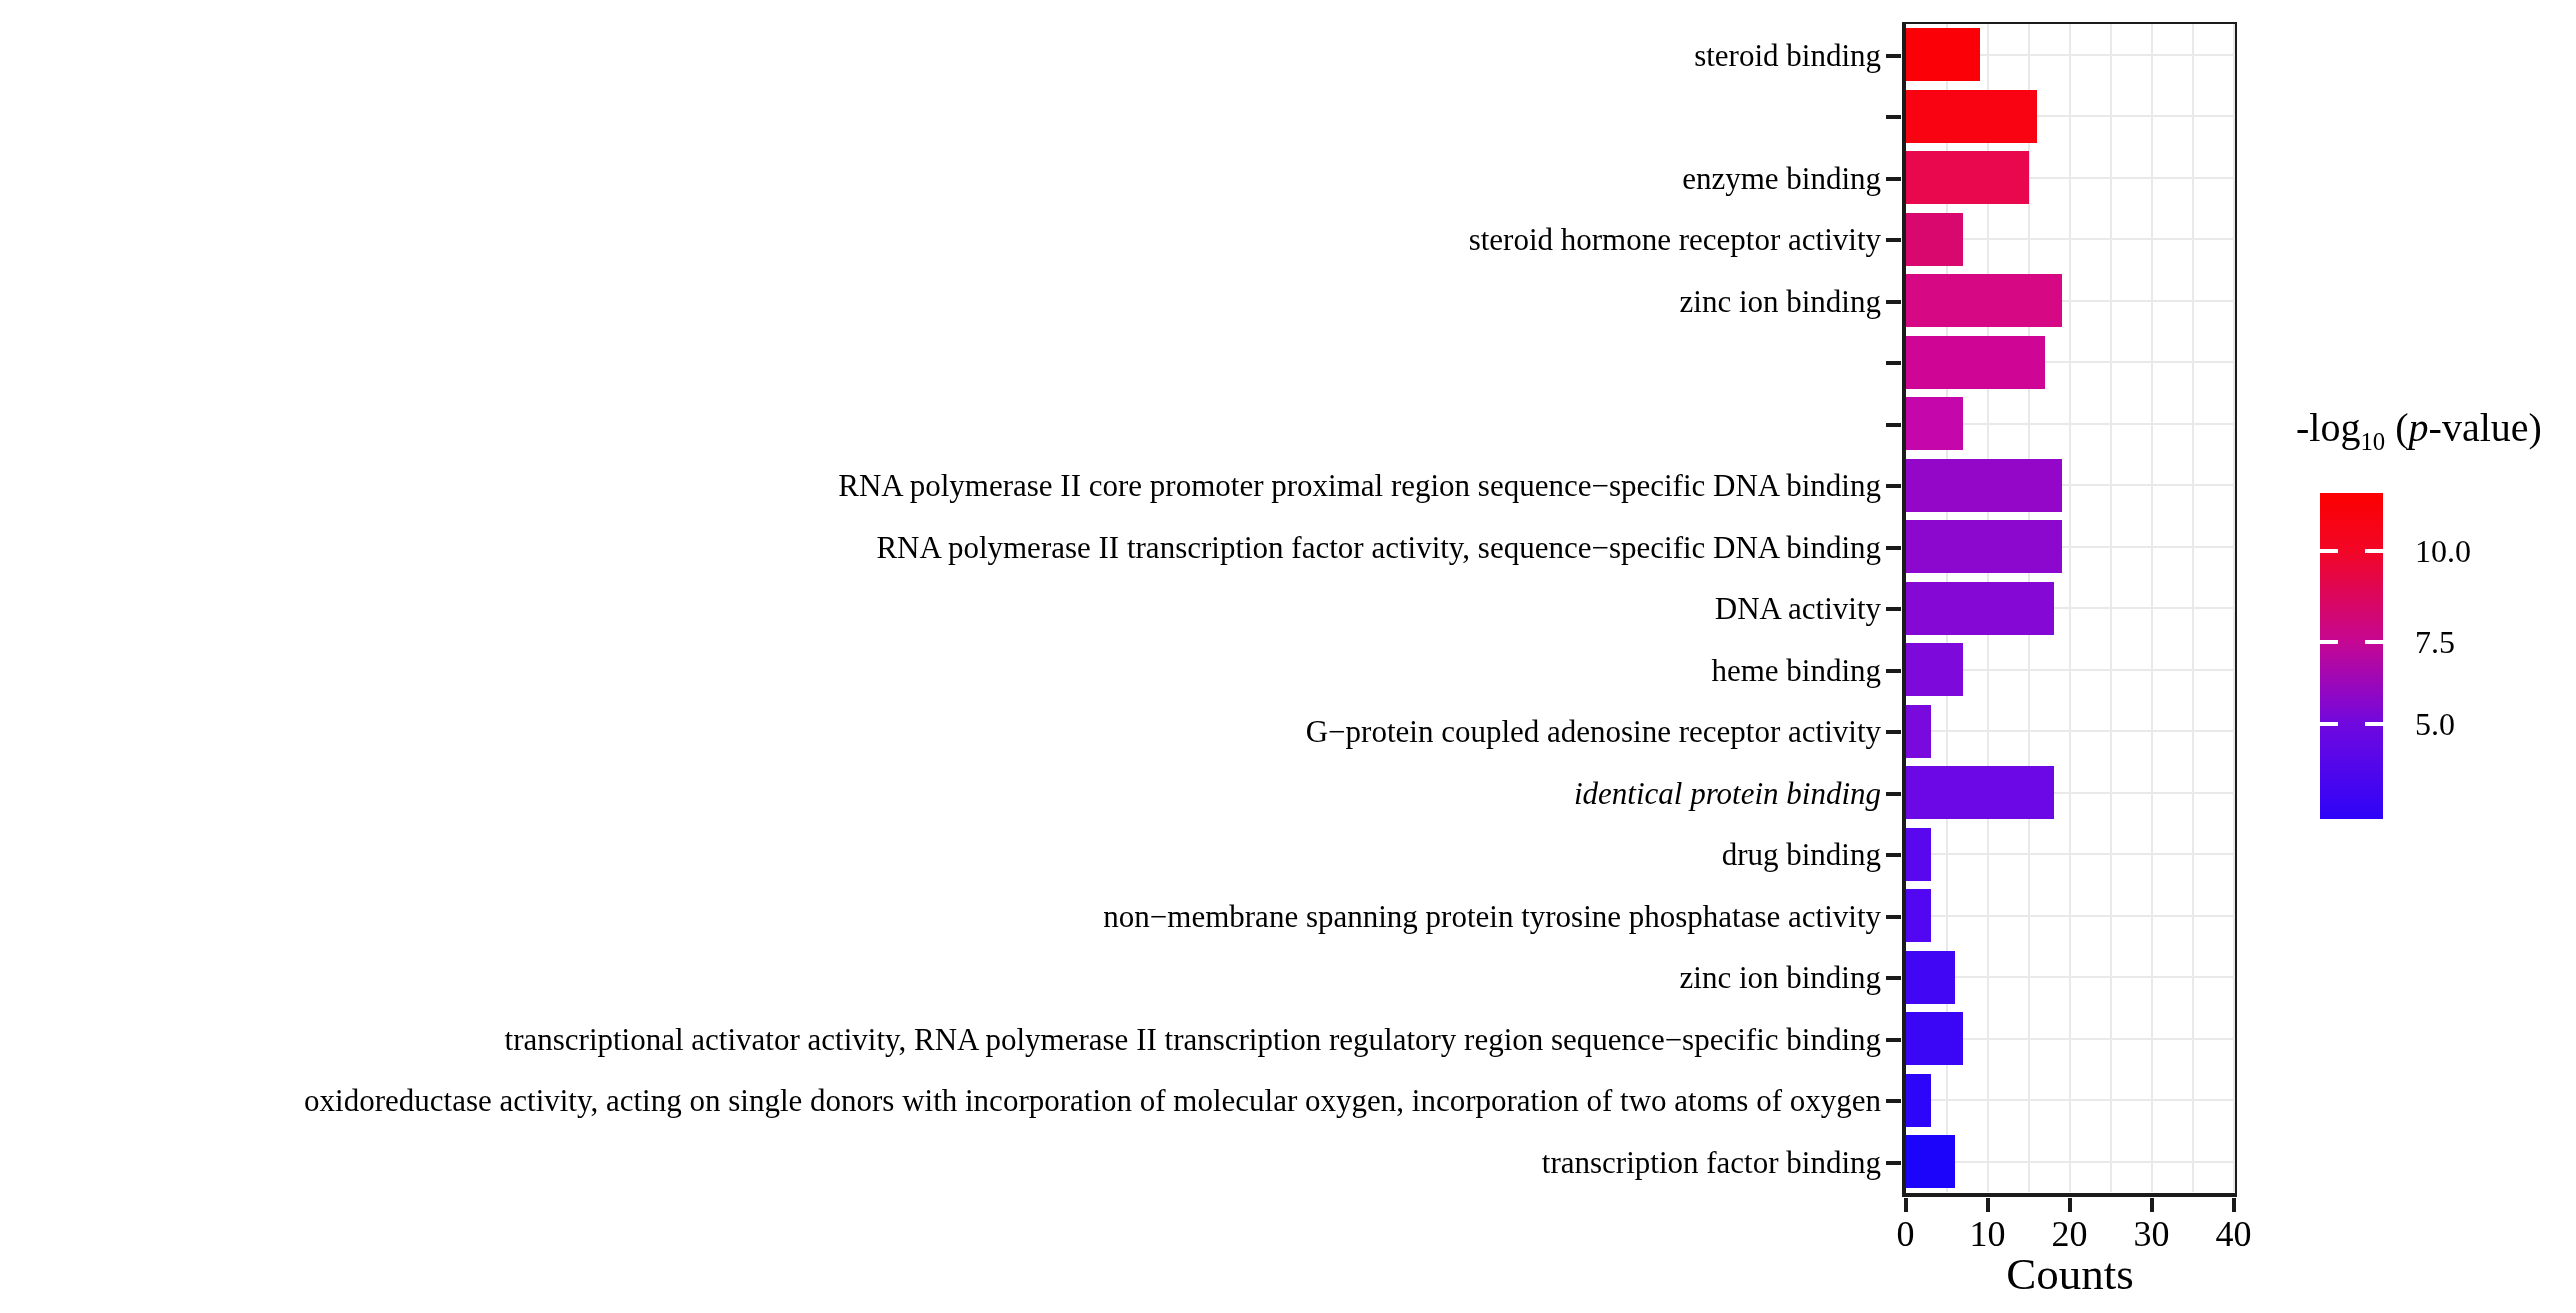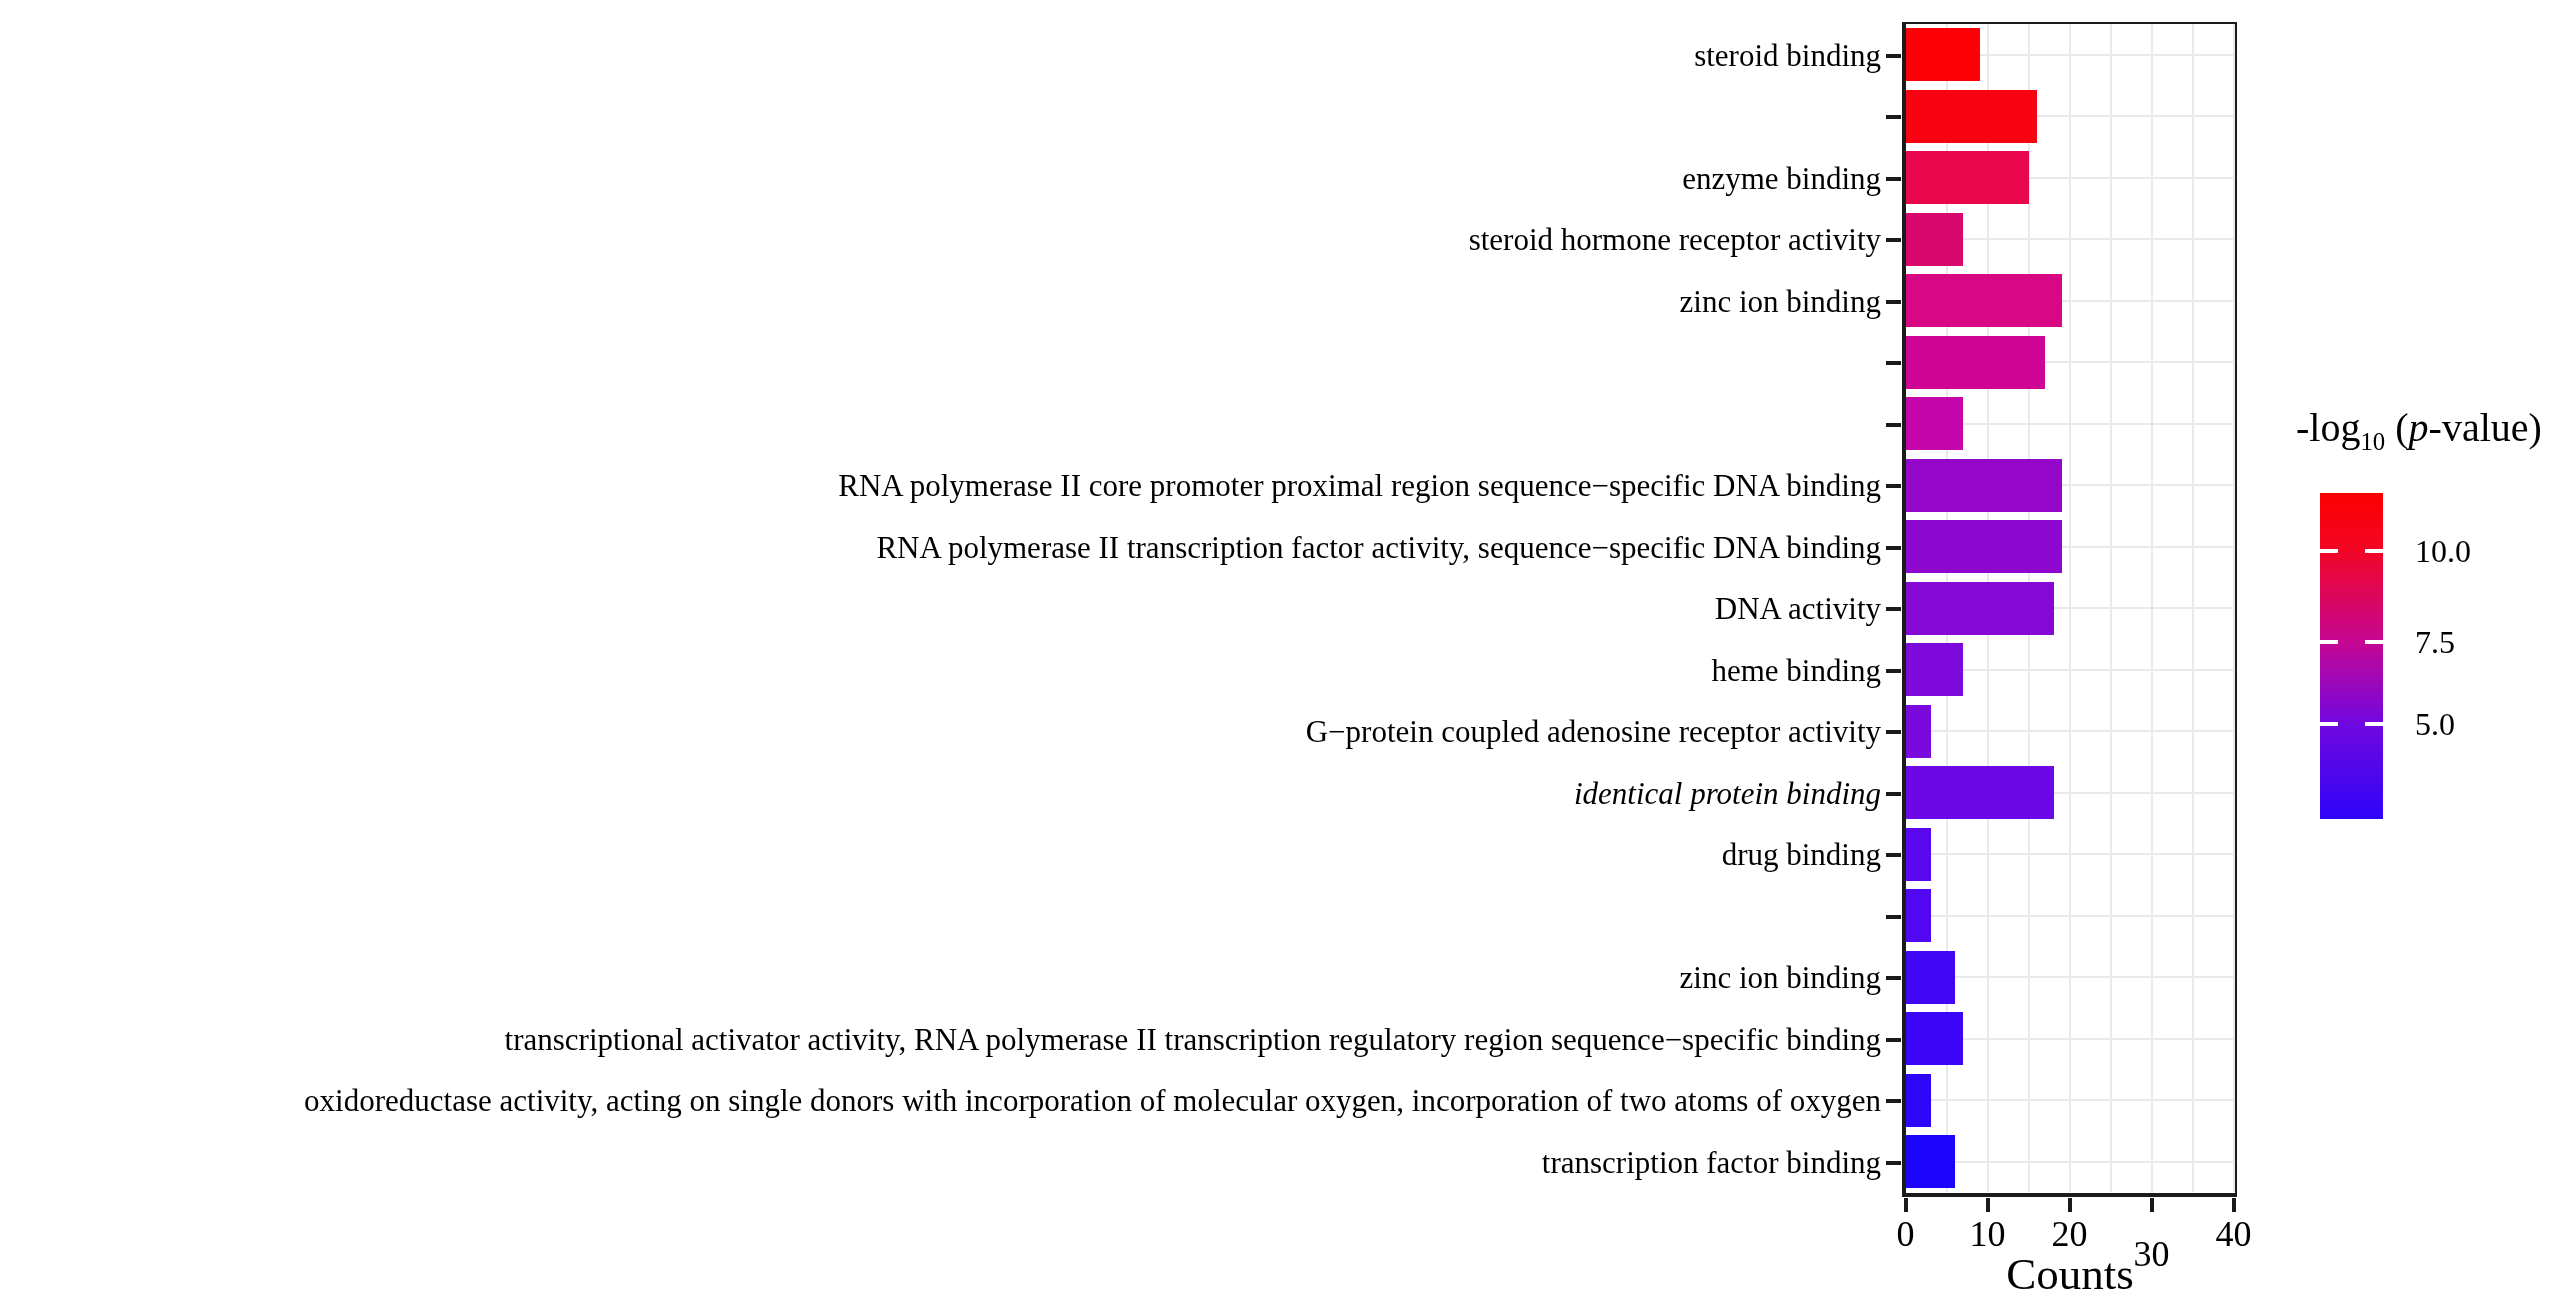--- a/index.html
+++ b/index.html
@@ -145,36 +145,37 @@
     <div class="cat-label" style="right: 695px; top: 591px;">DNA activity</div>
     <div class="ytick" style="left: 1886px; top: 669px; width: 15.3px; height: 4.2px;"></div>
     <div class="cat-label" style="right: 695px; top: 653px;">heme binding</div>
     <div class="ytick" style="left: 1886px; top: 730px; width: 15.3px; height: 4.2px;"></div>
     <div class="cat-label" style="right: 695px; top: 714px;">G−protein coupled adenosine receptor activity</div>
     <div class="ytick" style="left: 1886px; top: 792px; width: 15.3px; height: 4.2px;"></div>
     <div class="cat-label" style="right: 695px; top: 776px; font-style: italic;">identical protein binding</div>
     <div class="ytick" style="left: 1886px; top: 853px; width: 15.3px; height: 4.2px;"></div>
     <div class="cat-label" style="right: 695px; top: 837px;">drug binding</div>
     <div class="ytick" style="left: 1886px; top: 915px; width: 15.3px; height: 4.2px;"></div>
+    <div class="cat-label" style="right: 695px; top: 899px;">non−membrane spanning protein tyrosine phosphatase activity</div>
     <div class="ytick" style="left: 1886px; top: 976px; width: 15.3px; height: 4.2px;"></div>
     <div class="cat-label" style="right: 695px; top: 960px;">zinc ion binding</div>
     <div class="ytick" style="left: 1886px; top: 1038px; width: 15.3px; height: 4.2px;"></div>
     <div class="cat-label" style="right: 695px; top: 1022px;">transcriptional activator activity, RNA polymerase II transcription regulatory region sequence−specific binding</div>
     <div class="ytick" style="left: 1886px; top: 1099px; width: 15.3px; height: 4.2px;"></div>
     <div class="cat-label" style="right: 695px; top: 1083px;">oxidoreductase activity, acting on single donors with incorporation of molecular oxygen, incorporation of two atoms of oxygen</div>
     <div class="ytick" style="left: 1886px; top: 1161px; width: 15.3px; height: 4.2px;"></div>
     <div class="cat-label" style="right: 695px; top: 1145px;">transcription factor binding</div>
     <div class="xtick" style="left: 1904px; top: 1198px; width: 4.2px; height: 14px;"></div>
     <div class="xtick-label" style="left: 1857px; top: 1215px; width: 97px;">0</div>
     <div class="xtick" style="left: 1986px; top: 1198px; width: 4.2px; height: 14px;"></div>
     <div class="xtick-label" style="left: 1939px; top: 1215px; width: 97px;">10</div>
     <div class="xtick" style="left: 2068px; top: 1198px; width: 4.2px; height: 14px;"></div>
     <div class="xtick-label" style="left: 2021px; top: 1215px; width: 97px;">20</div>
     <div class="xtick" style="left: 2150px; top: 1198px; width: 4.2px; height: 14px;"></div>
-    <div class="xtick-label" style="left: 2103px; top: 1215px; width: 97px; margin-top: 20px;">30</div>
+    <div class="xtick-label" style="left: 2103px; top: 1215px; width: 97px;">30</div>
     <div class="xtick" style="left: 2232px; top: 1198px; width: 4.2px; height: 14px;"></div>
     <div class="xtick-label" style="left: 2185px; top: 1215px; width: 97px;">40</div>
     <div class="legend-tick-label" style="top: 533px;">10.0</div>
     <div class="legend-dash" style="left: 2320px; top: 549px;"></div>
     <div class="legend-dash" style="left: 2365px; top: 549px;"></div>
     <div class="legend-tick-label" style="top: 624px;">7.5</div>
     <div class="legend-dash" style="left: 2320px; top: 640px;"></div>
     <div class="legend-dash" style="left: 2365px; top: 640px;"></div>
     <div class="legend-tick-label" style="top: 706px;">5.0</div>
     <div class="legend-dash" style="left: 2320px; top: 722px;"></div>

